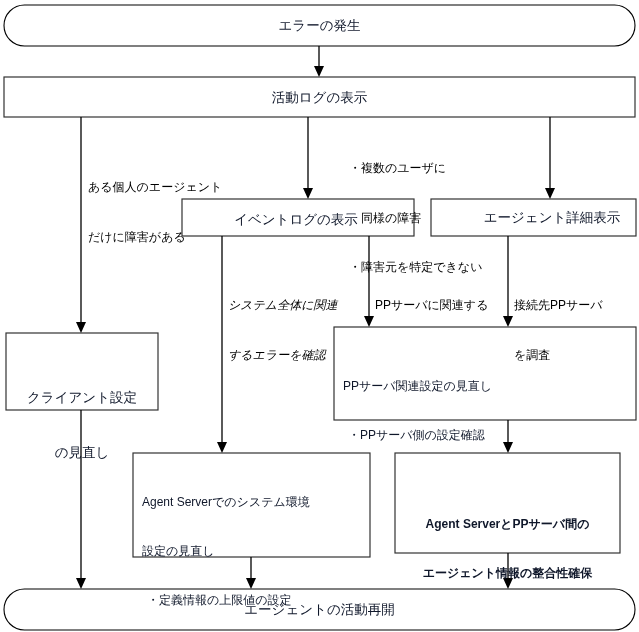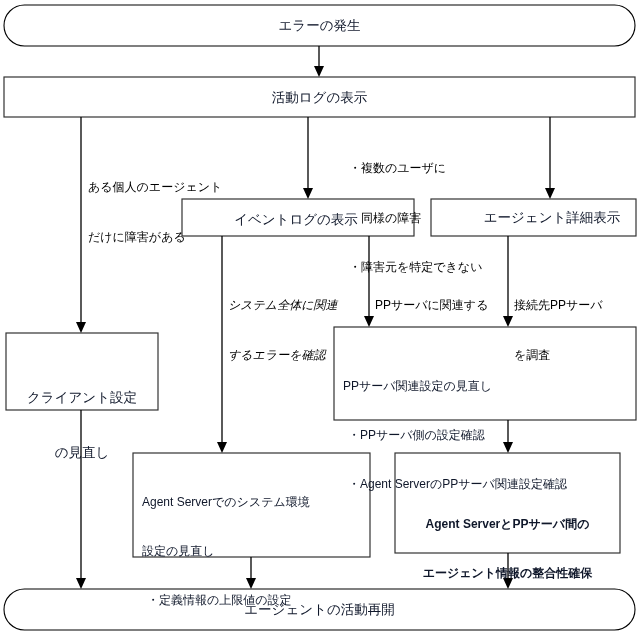--- a/index.html
+++ b/index.html
@@ -155,21 +155,20 @@
   <div class="node-label lbl-center t-14" style="left:431px; top:209px; width:242px;">エージェント詳細表示</div>
 
   <div class="node-label lbl-center t-14" style="left:6px; top:353px; width:152px;">
     <div>クライアント設定</div>
     <div>の見直し</div>
   </div>
 
   <div class="node-label lbl-left t-13" style="left:343px; top:346px; width:292px;">
     <div>PPサーバ関連設定の見直し</div>
     <div style="padding-left:5px;">・PPサーバ側の設定確認</div>
-    <div style="padding-left:5px;">・Agent ServerのPPサーバ関連設定確認</div>
   </div>
 
   <div class="node-label lbl-left t-13" style="left:142px; top:462px; width:222px;">
     <div>Agent Serverでのシステム環境</div>
     <div>設定の見直し</div>
     <div style="padding-left:5px;">・定義情報の上限値の設定</div>
     
     
   </div>
 

